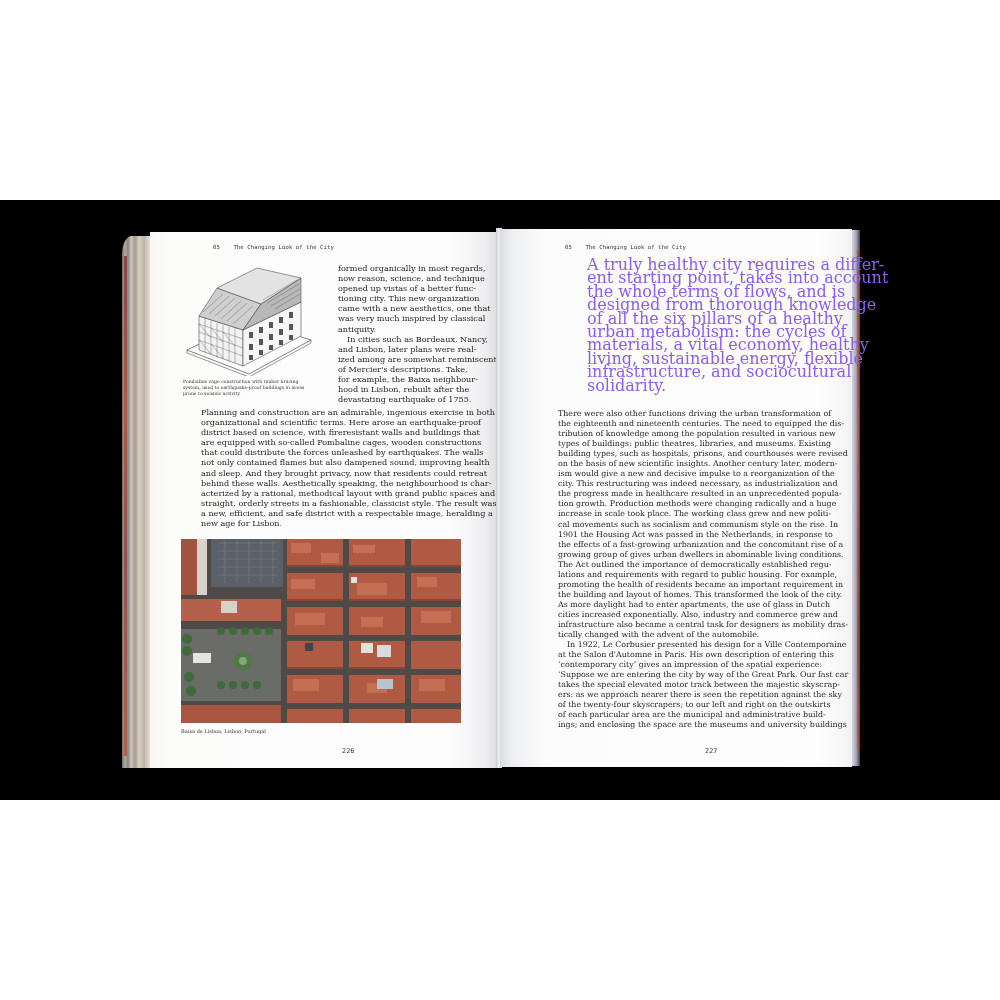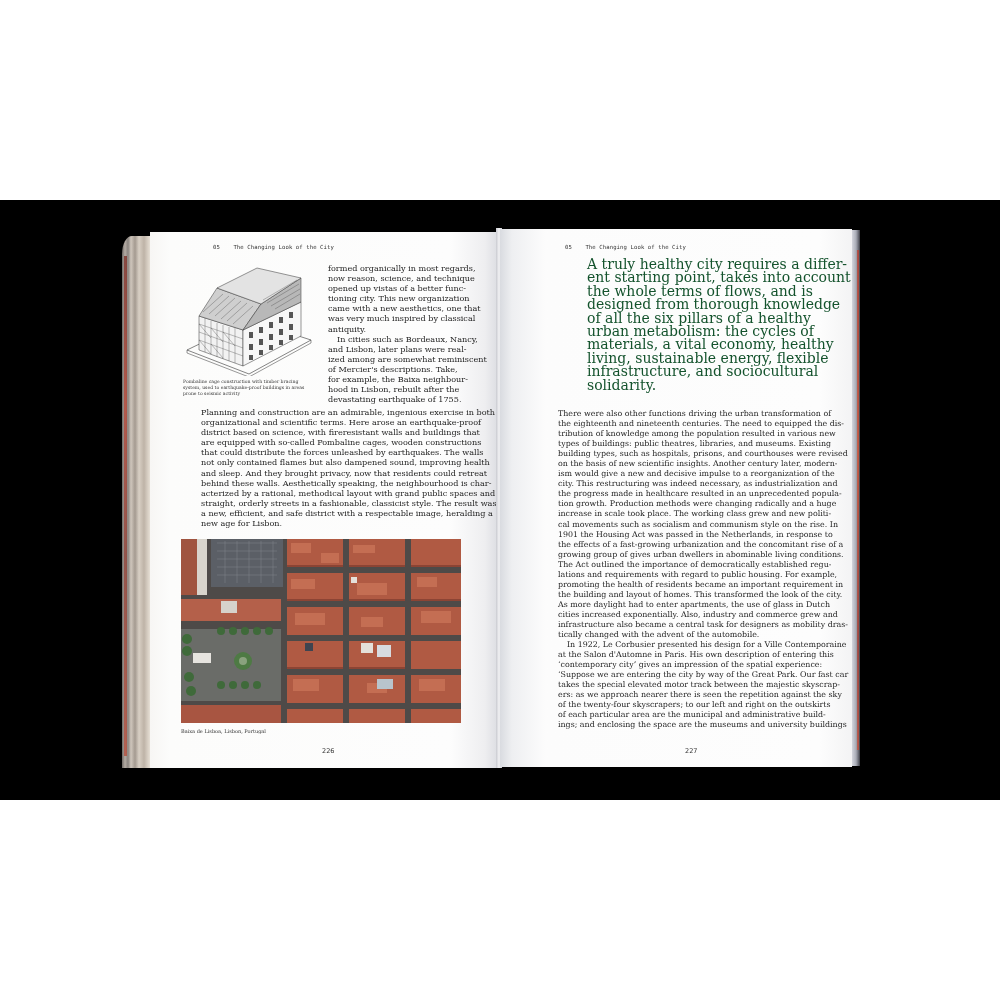--- a/index.html
+++ b/index.html
@@ -38,24 +38,24 @@
   .gutter { position: absolute; left: 496px; top: 228px; width: 6px; height: 540px;
     background: linear-gradient(90deg, #c9cad0, #f2f2f4 50%, #c9cad0); }
   .running-head {
     position: absolute; font-family: "DejaVu Sans Mono", monospace; font-size: 5.6px; color: #333; letter-spacing: .1px;
     white-space: nowrap;
   }
   .running-head .num { margin-right: 10px; }
   .txt { position: absolute; font-size: 8.1px; line-height: 10.1px; color: #1f1f1f; }
   .line { display: block; white-space: nowrap; }
   .caption { position: absolute; font-size: 4.6px; line-height: 6px; color: #333; }
-  .folio { position: absolute; font-family: "DejaVu Sans", sans-serif; font-size: 6.5px; color: #333; }
+  .folio { position: absolute; font-family: "DejaVu Sans", sans-serif; font-size: 6.5px; color: #333; margin-left: 20px; }
   .pullquote {
     position: absolute; left: 587px; top: 258px; width: 230px;
-    font-size: 14px; line-height: 13.4px; color: #14532d;
+    font-size: 16px; line-height: 13.4px; color: #8b5cf6;
   }
   .building-illus { position: absolute; left: 183px; top: 258px; width: 130px; height: 118px; }
   .aerial-photo {
     position: absolute; left: 181px; top: 539px; width: 280px; height: 184px; overflow: hidden;
     background: #7a5246;
   }
 </style>
 </head>
 <body>
 
@@ -114,21 +114,21 @@
         <rect x="106" y="77" width="4" height="5"></rect>
     </g>
   </svg>
 
   <div class="caption" style="left:183px; top:379px; width:135px;">
     <span class="line">Pombaline cage construction with timber bracing</span>
     <span class="line">system, used to earthquake-proof buildings in areas</span>
     <span class="line">prone to seismic activity</span>
   </div>
 
-  <div class="txt" style="left:328px; top:263px; width:134px;">
+  <div class="txt" style="left:338px; top:263px; width:134px;">
     <span class="line">formed organically in most regards,</span>
     <span class="line">now reason, science, and technique</span>
     <span class="line">opened up vistas of a better func-</span>
     <span class="line">tioning city. This new organization</span>
     <span class="line">came with a new aesthetics, one that</span>
     <span class="line">was very much inspired by classical</span>
     <span class="line">antiquity.</span>
     <span class="line" style="padding-left:9px">In cities such as Bordeaux, Nancy,</span>
     <span class="line">and Lisbon, later plans were real-</span>
     <span class="line">ized among are somewhat reminiscent</span>

